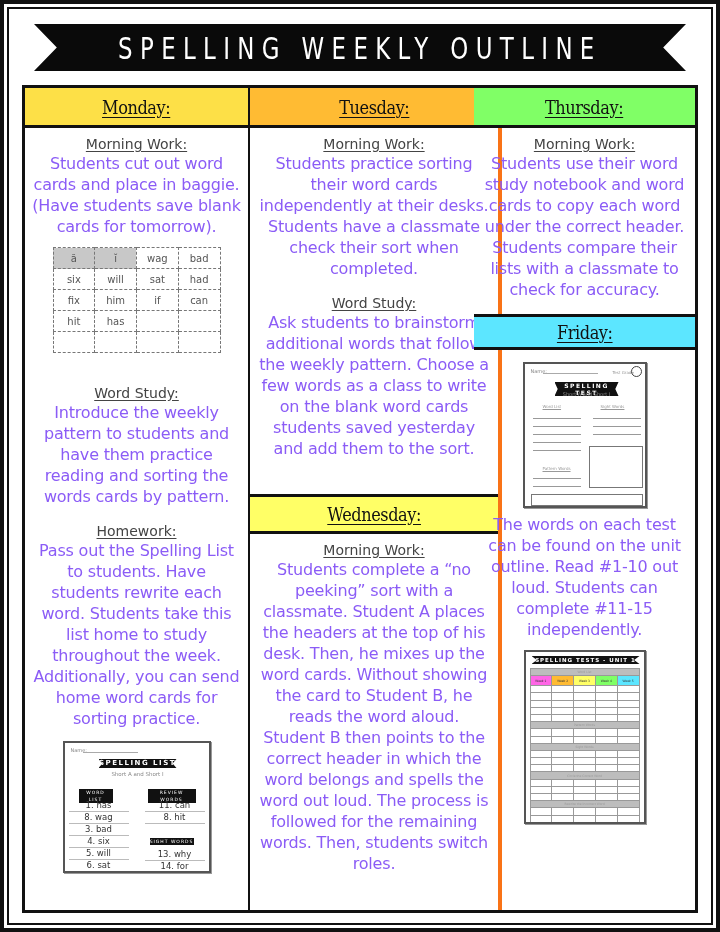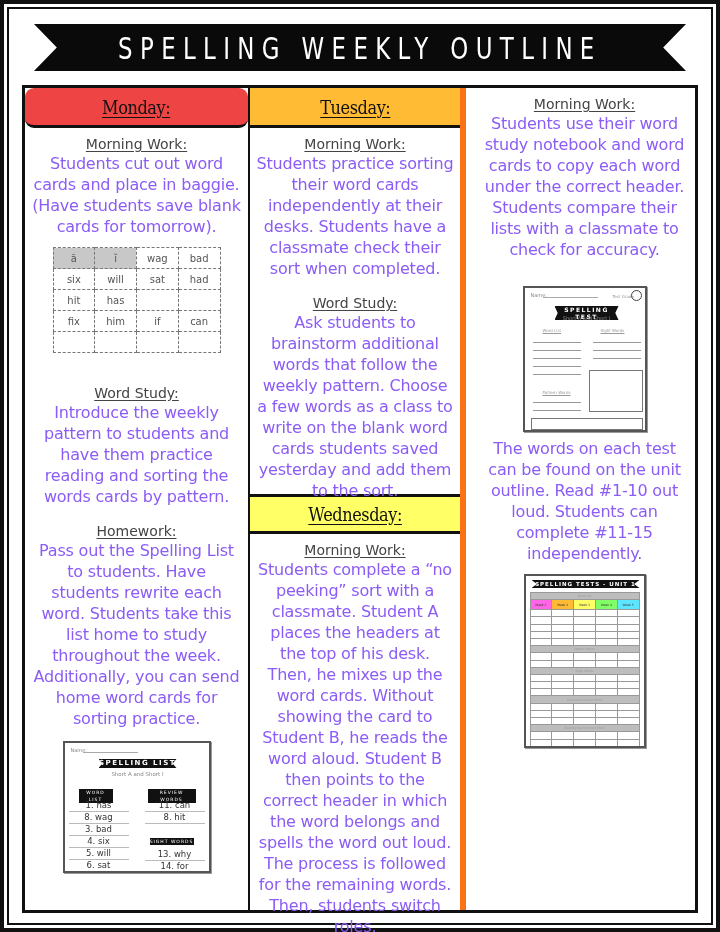--- a/index.html
+++ b/index.html
@@ -30,21 +30,21 @@
 
   
   .grid {
     position: absolute; left: 22px; top: 85px; width: 676px; height: 828px;
     border: 3px solid #111;
   }
   .col {
     position: absolute; top: 0; bottom: 0;
   }
   .col-1 { left: 0; width: 225px; border-right: 2px solid #111; }
-  .col-2 { left: 225px; width: 216px; border-right: 6px solid #f97316; }
+  .col-2 { left: 225px; width: 252px; border-right: 4px solid #f97316; }
   .col-3 { left: 449px; width: 221px; }
 
   .day-head {
     height: 40px; display: flex; align-items: center; justify-content: center;
     border-bottom: 3px solid #111;
   }
   .day-head.mid { border-top: 3px solid #111; }
   .day-label {
     font-family: "DejaVu Serif", serif; font-size: 19px; color: #111;
     text-decoration: underline; text-underline-offset: 3px;
@@ -112,21 +112,21 @@
 <div class="frame-outer"></div>
 <div class="frame-inner"></div>
 
 <div class="banner">
   <span class="banner-title">SPELLING WEEKLY OUTLINE</span>
 </div>
 
 <div class="grid">
 
   <div class="col col-1">
-    <div class="day-head" id="h-mon" style="background: #ef4444; border-radius: 9px;">
+    <div class="day-head" id="h-mon" style="background: #fde047;">
       <span class="day-label">Monday:</span>
     </div>
     <div class="cell">
       <div>
         <span class="sect-label">Morning Work:</span>
         <div class="sect-text">Students cut out word cards and place in baggie. (Have students save blank cards for tomorrow).</div>
       </div>
       <table class="wordcards">
         <tbody id="wc-body">
             <tr>
@@ -135,30 +135,30 @@
               <td>wag</td>
               <td>bad</td>
             </tr>
             <tr>
               <td>six</td>
               <td>will</td>
               <td>sat</td>
               <td>had</td>
             </tr>
             <tr>
-              <td>hit</td>
-              <td>has</td>
-              <td></td>
-              <td></td>
-            </tr>
-            <tr>
               <td>fix</td>
               <td>him</td>
               <td>if</td>
               <td>can</td>
+            </tr>
+            <tr>
+              <td>hit</td>
+              <td>has</td>
+              <td></td>
+              <td></td>
             </tr>
             <tr>
               <td></td>
               <td></td>
               <td></td>
               <td></td>
             </tr>
           </tbody>
       </table>
       <div style="margin-top:30px">
@@ -217,25 +217,31 @@
     </div>
     <div class="cell">
       <div>
         <span class="sect-label">Morning Work:</span>
         <div class="sect-text">Students complete a “no peeking” sort with a classmate.  Student A places the headers at the top of his desk.  Then, he mixes up the word cards.  Without showing the card to Student B, he reads the word aloud. Student B then points to the correct header in which the word belongs and spells the word out loud.  The process is followed for the remaining words.  Then, students switch roles.</div>
       </div>
     </div>
   </div>
 
   <div class="col col-3">
+    <div class="day-head" style="background: rgb(128, 255, 102);">
+      <span class="day-label">Thursday:</span>
+    </div>
     <div class="cell" style="height:186px">
       <div>
         <span class="sect-label">Morning Work:</span>
         <div class="sect-text">Students use their word study notebook and word cards to copy each word under the correct header. Students compare their lists with a classmate to check for accuracy.</div>
       </div>
+    </div>
+    <div class="day-head mid" style="height:36px;background:#5ce6ff">
+      <span class="day-label">Friday:</span>
     </div>
     <div class="cell">
       <div class="thumb thumb-test">
         <span class="mini-name">Name:</span>
         <span class="mini-name-line" style="width:55px"></span>
         <span class="mini-tiny" style="left:88px;top:6px">Test Grade</span>
         <span class="mini-circle" style="left:106px;top:2px"></span>
         <div class="mini-banner" style="left:30px;top:18px;width:64px;font-size:6px;line-height:7px;">SPELLING TEST</div>
         <div class="mini-sub" style="left:20px;top:27px;width:84px;font-size:5px;">Short A and Short I</div>
         <span class="mini-tiny" style="left:18px;top:40px;text-decoration:underline">Word List</span>

